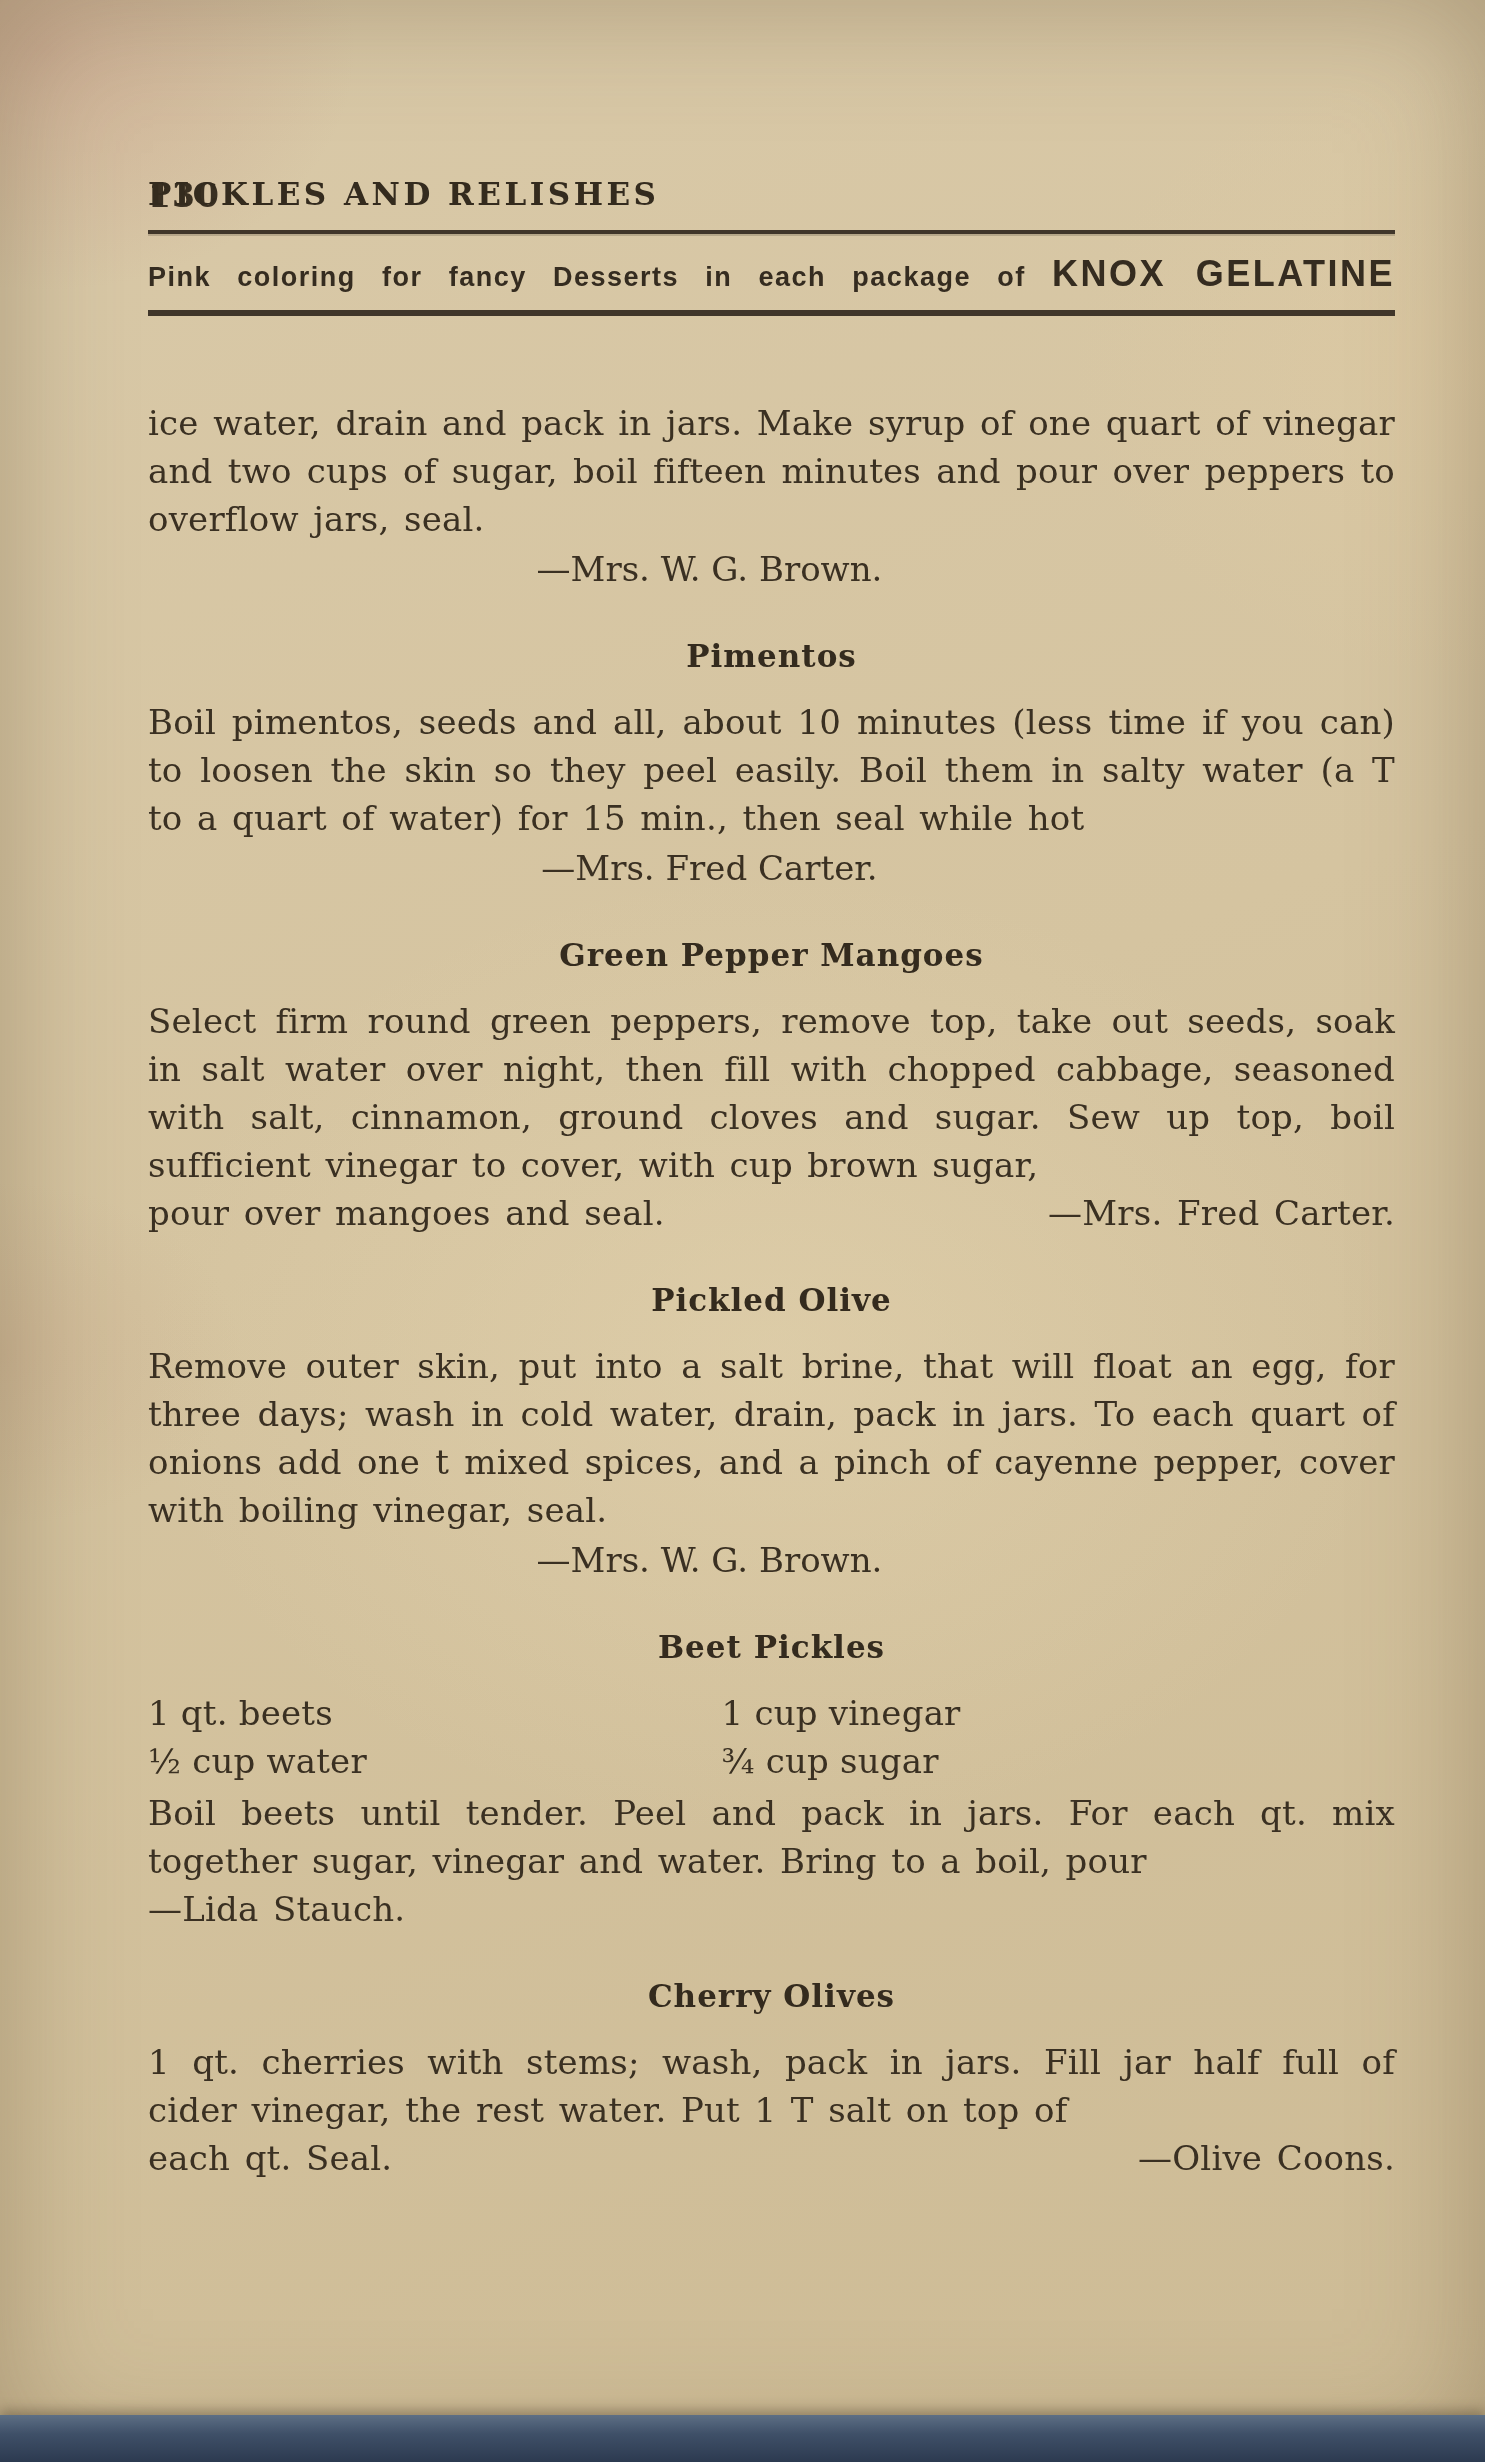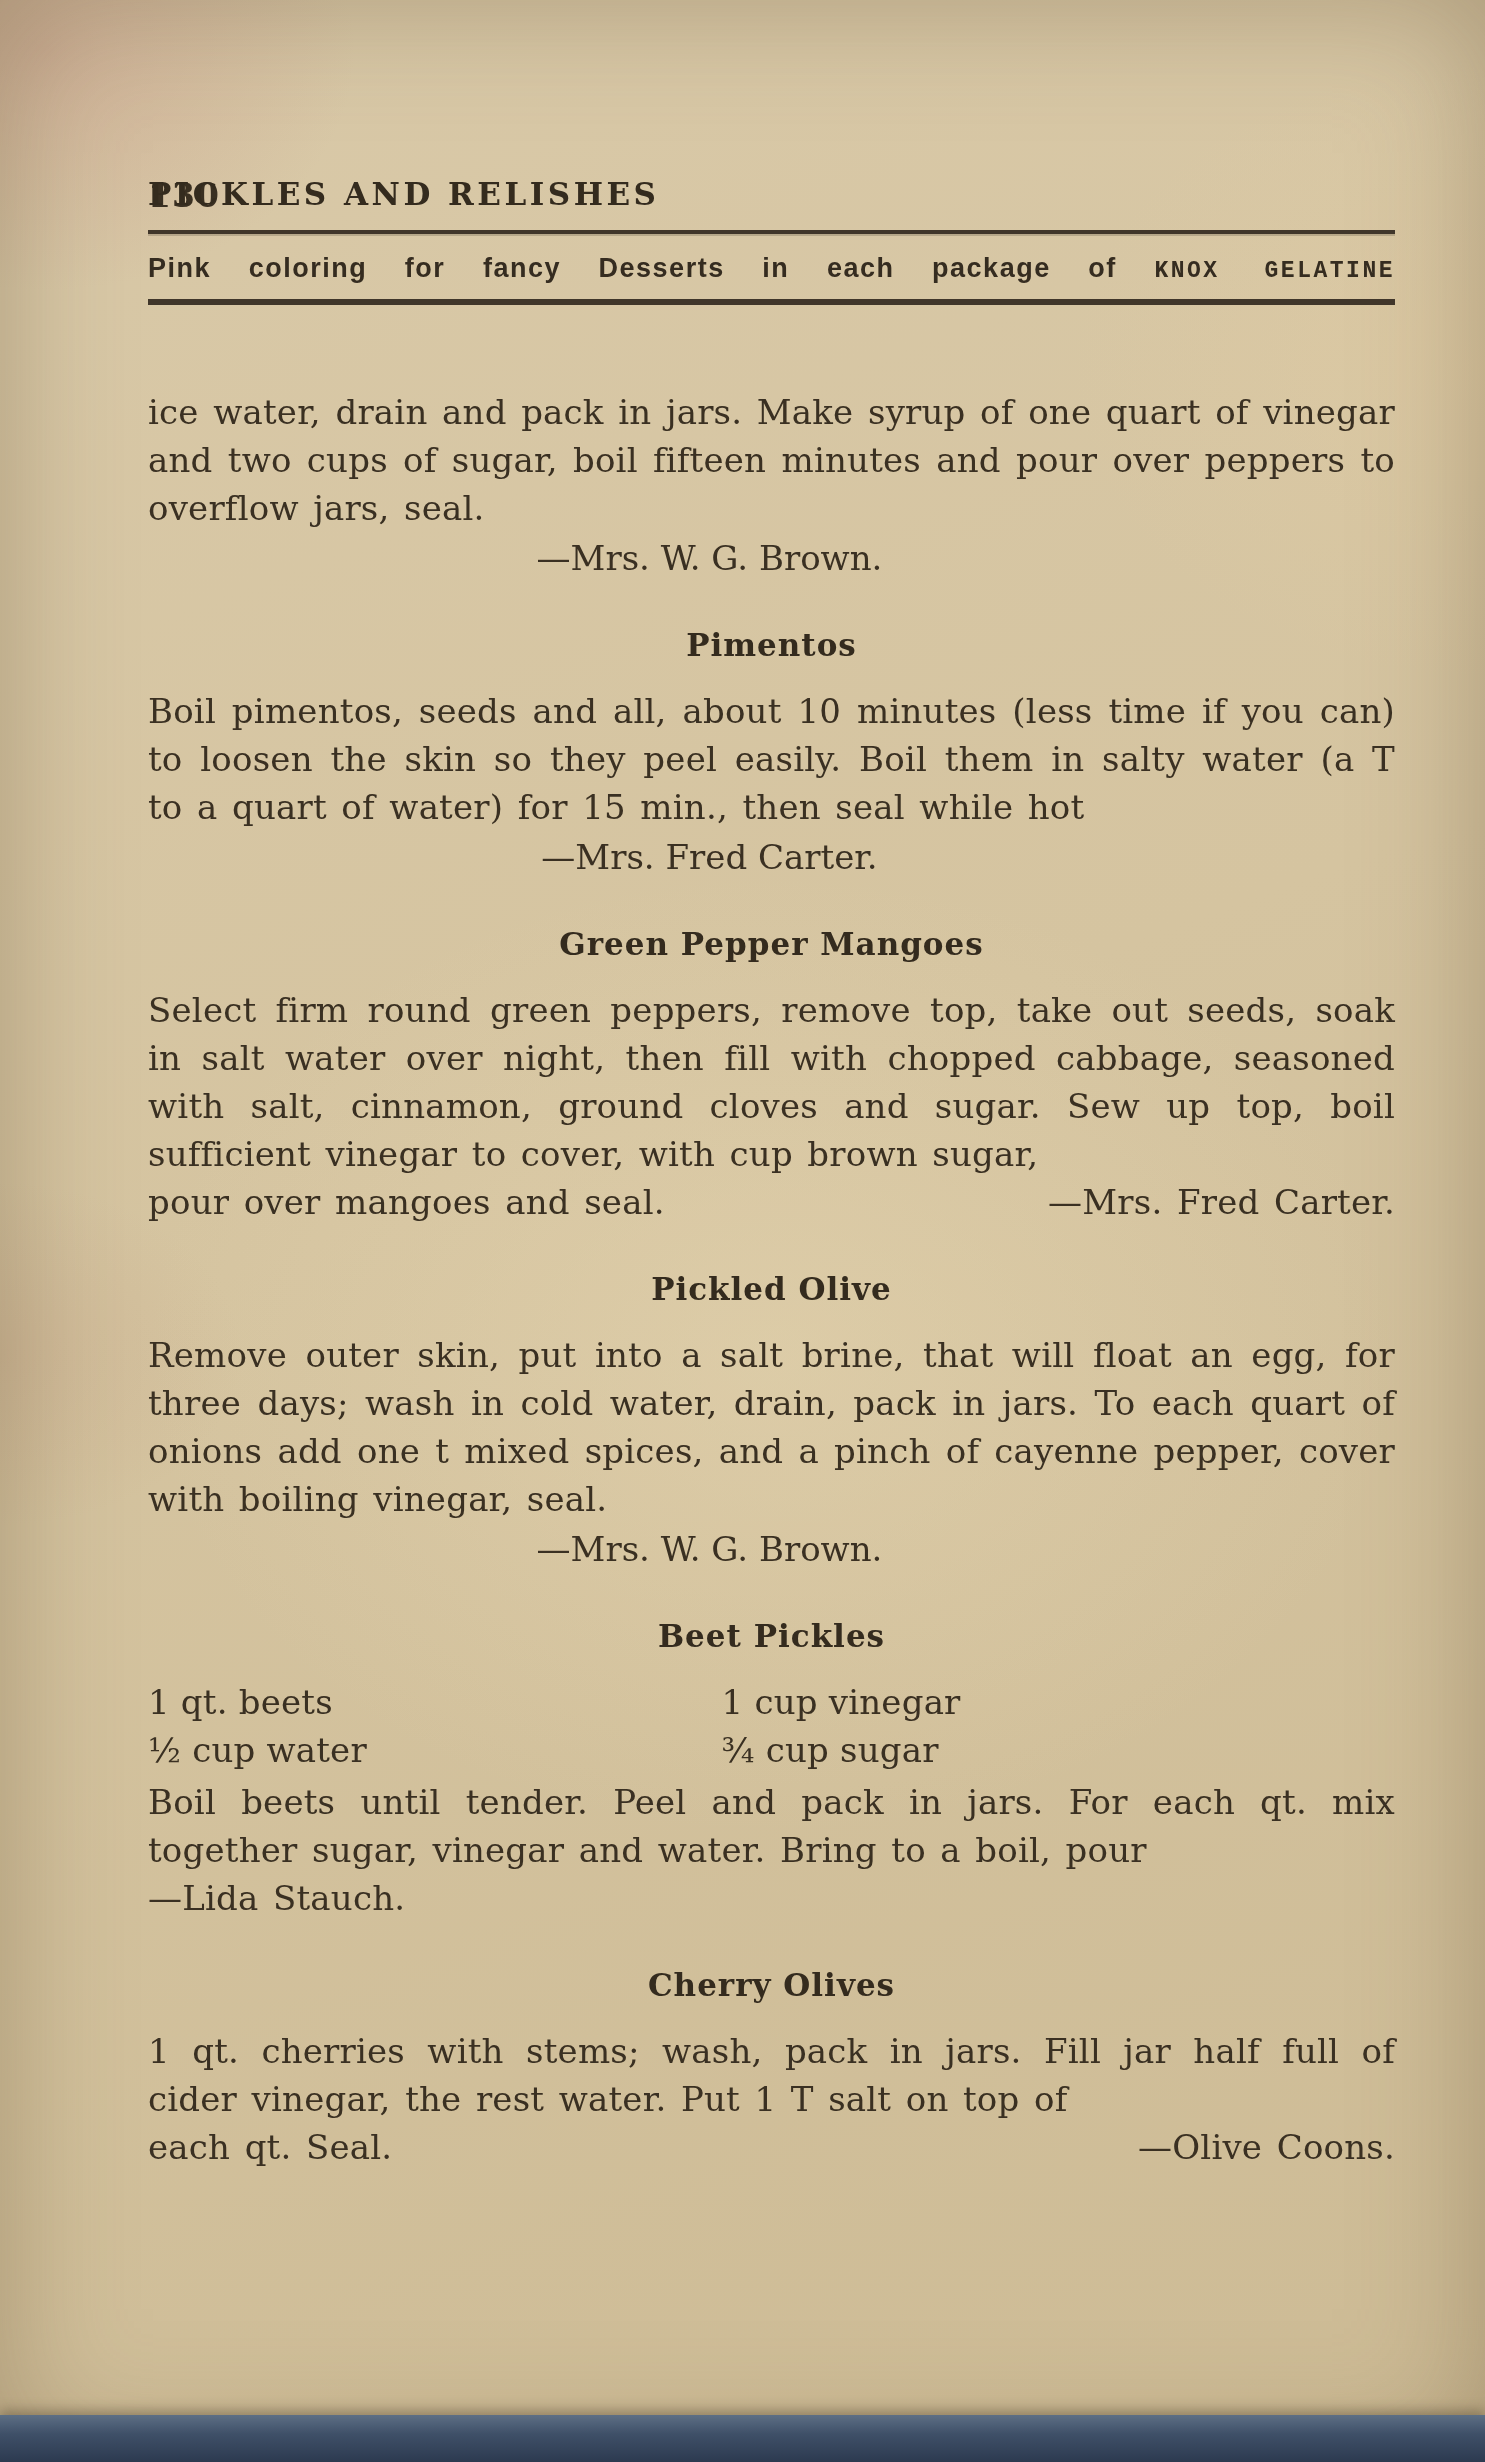--- a/index.html
+++ b/index.html
@@ -28,21 +28,21 @@
     font-size:31px; font-weight:bold; letter-spacing:3.5px; color:#342b1e;
   }
   .rule{ background:#40362a; border:none; }
   .rule-thin{ height:3.5px; margin-top:11px; box-shadow:0 2px 0 rgba(64,54,42,0.22); }
   .ad-banner{
     margin-top:19px;
     font-family:"Liberation Sans", sans-serif; font-weight:bold;
     font-size:27px; letter-spacing:1.5px; word-spacing:4.4px; color:#352c20;
     text-align:justify; text-align-last:justify;
   }
-  .ad-brand{ font-size:23px; letter-spacing:2.5px;font-family:Liberation Mono, monospace; }
+  .ad-brand{ font-size:36px; letter-spacing:2.5px; }
   .rule-thick{ height:6.4px; margin-top:15px; }
 
   .text-block{ margin-top:83px; }
   .body-text{
     font-size:34px; line-height:48px; text-align:justify;
     word-spacing:3.5px; letter-spacing:0.2px;
   }
   .attribution{
     font-size:34px; line-height:48px; text-align:center;
     padding-right:124px; margin-top:2px;

